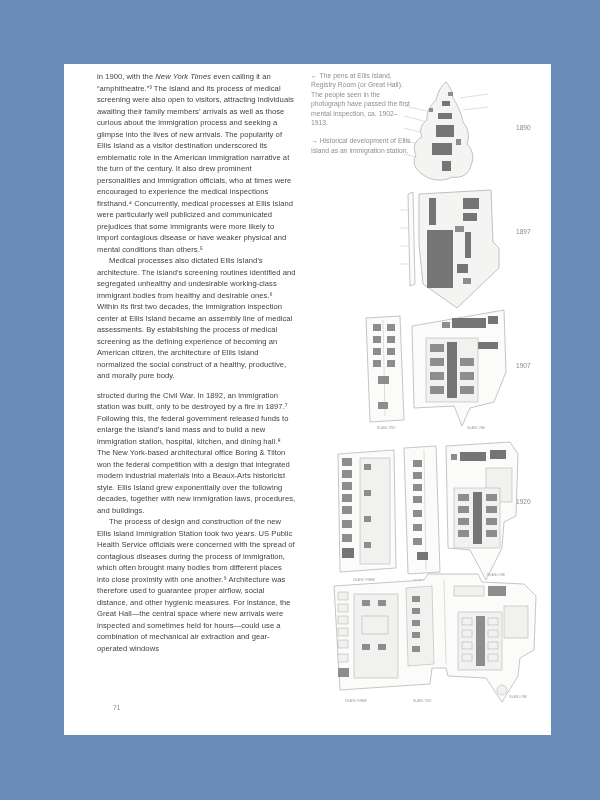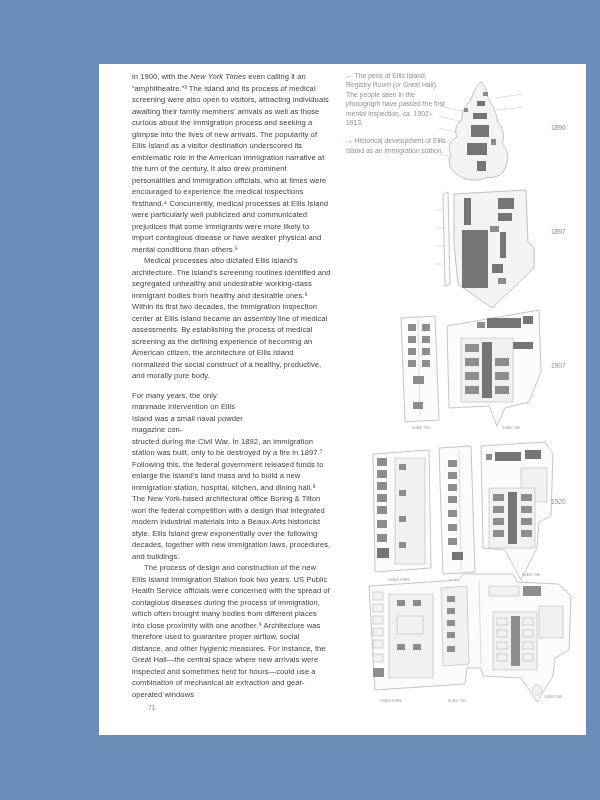--- a/index.html
+++ b/index.html
@@ -6,21 +6,20 @@
   body{
     width:600px;height:800px;
     background:#6a8cb9;
     font-family:"Liberation Sans",sans-serif;
     position:relative;
     overflow:hidden;
   }
   .page{
     position:absolute;left:64px;top:64px;width:487px;height:671px;
     background:#ffffff;
-    margin-left:35px;
   }
   
   .text-col{
     position:absolute;left:33px;top:7px;width:199px;
     font-size:7.6px;line-height:11.5px;color:#3f3f3f;
     letter-spacing:.05px;
   }
   .text-col p{margin:0;}
   .indent{text-indent:12px;}
   .italic{font-style:italic;}
@@ -59,21 +58,20 @@
 </head>
 <body>
 
 <div class="page">
 
   <div class="text-col">
     <p><span>in 1900, with the </span><span class="italic">New York Times</span><span> even calling it an “amphitheatre.”³ The island and its process of medical screening were also open to visitors, attracting individuals awaiting their family members’ arrivals as well as those curious about the immigration process and seeking a glimpse into the lives of new arrivals. The popularity of Ellis Island as a visitor destination underscored its emblematic role in the American immigration narrative at the turn of the century. It also drew prominent personalities and immigration officials, who at times were encouraged to experience the medical inspections firsthand.⁴ Concurrently, medical processes at Ellis Island were particularly well publicized and communicated prejudices that some immigrants were more likely to import contagious disease or have weaker physical and mental conditions than others.⁵</span></p>
     <p class="indent">Medical processes also dictated Ellis Island’s architecture. The island’s screening routines identified and segregated unhealthy and undesirable working-class immigrant bodies from healthy and desirable ones.⁶ Within its first two decades, the immigration inspection center at Ellis Island became an assembly line of medical assessments. By establishing the process of medical screening as the defining experience of becoming an American citizen, the architecture of Ellis Island normalized the social construct of a healthy, productive, and morally pure body.</p>
 
     <div class="section">
-      <p class="section-intro">For many years, the only manmade intervention on Ellis Island was a small naval powder magazine con-</p>
       <p>structed during the Civil War. In 1892, an immigration station was built, only to be destroyed by a fire in 1897.⁷ Following this, the federal government released funds to enlarge the island’s land mass and to build a new immigration station, hospital, kitchen, and dining hall.⁸ The New York-based architectural office Boring &amp; Tilton won the federal competition with a design that integrated modern industrial materials into a Beaux-Arts historicist style. Ellis Island grew exponentially over the following decades, together with new immigration laws, procedures, and buildings.</p>
     </div>
 
     <p class="indent">The process of design and construction of the new Ellis Island Immigration Station took two years. US Public Health Service officials were concerned with the spread of contagious diseases during the process of immigration, which often brought many bodies from different places into close proximity with one another.⁹ Architecture was therefore used to guarantee proper airflow, social distance, and other hygienic measures. For instance, the Great Hall—the central space where new arrivals were inspected and sometimes held for hours—could use a combination of mechanical air extraction and gear-operated windows</p>
   </div>
 
   <div class="caption-col">
     <p class="cap"><span class="cap-arrow">←</span><span> The pens at Ellis Island, Registry Room (or Great Hall). The people seen in the photograph have passed the first mental inspection, ca. 1902–1913.</span></p>
     <p class="cap"><span class="cap-arrow">→</span><span> Historical development of Ellis Island as an immigration station.</span></p>
   </div>

